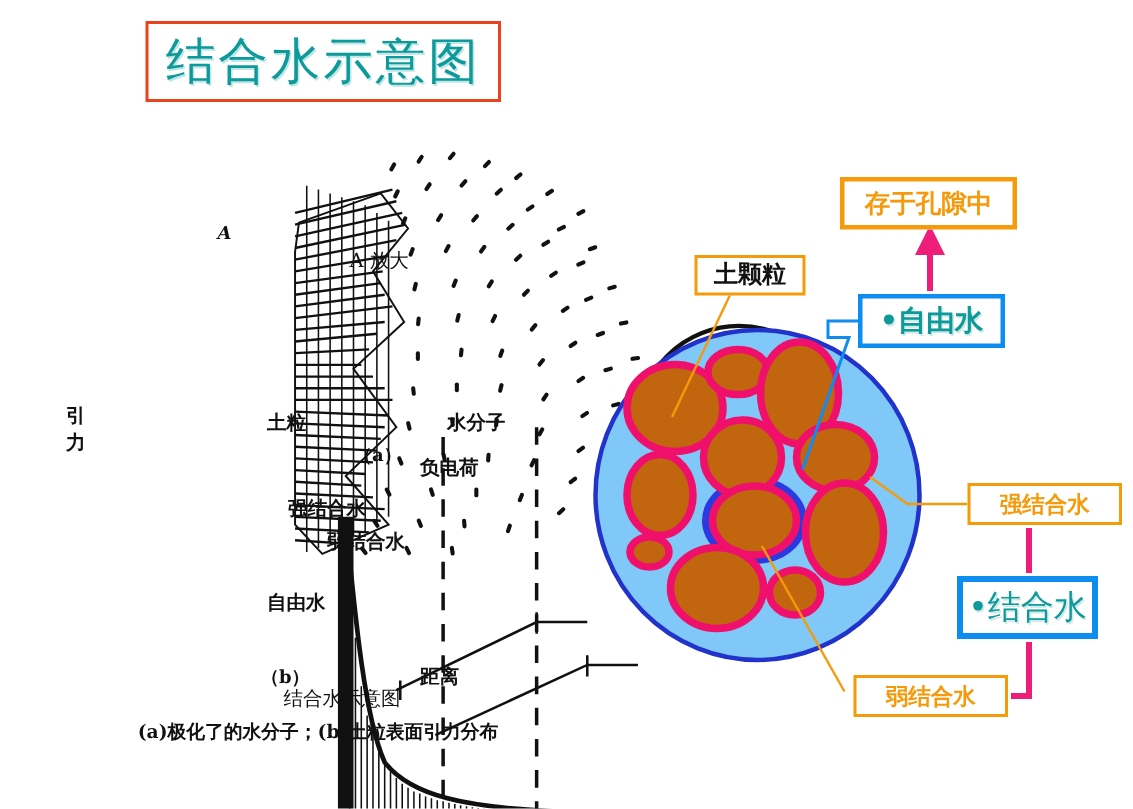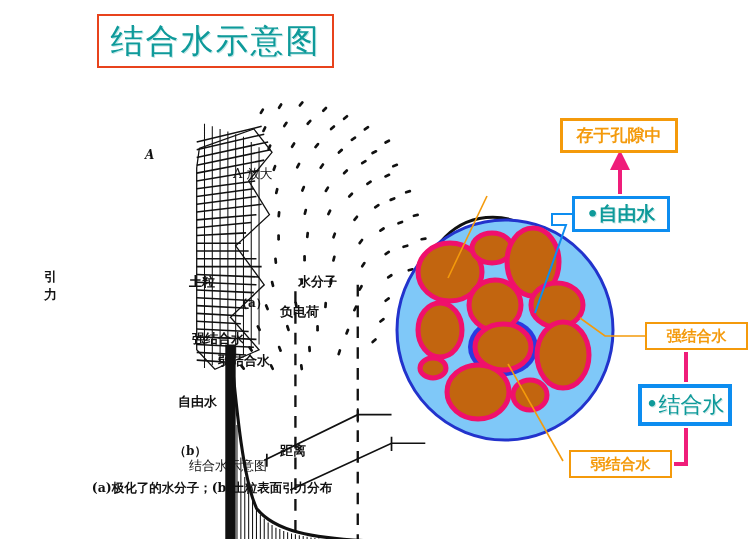--- a/index.html
+++ b/index.html
@@ -395,21 +395,21 @@
         <path d="M124 150 L124 350" stroke="#111" stroke-width="1.8" fill="none" stroke-dasharray="9 7"></path>
 
         <path d="M52 285 L124 250 L150 250" stroke="#111" stroke-width="1.3" fill="none"></path>
         <path d="M72 308 L150 272 L176 272" stroke="#111" stroke-width="1.3" fill="none"></path>
         <path d="M54 280 L54 290 M124 245 L124 256 M150 267 L150 278" stroke="#111" stroke-width="1.3"></path>
       </g>
     </svg>
 
     <span class="fig-lbl cn" style="left:105px;top:58px;font-style:italic;font-weight:bold;">A</span>
     <span class="fig-lbl cn big" style="left:193px;top:75px;font-weight:normal;">A 放大</span>
-    <span class="fig-lbl cn big" style="left:138px;top:183px;font-weight:bold;margin-left:11px;">土粒</span>
+    <span class="fig-lbl cn big" style="left:138px;top:183px;font-weight:bold;">土粒</span>
     <span class="fig-lbl cn big" style="left:258px;top:183px;font-weight:bold;text-align:center;">水分子</span>
     <span class="fig-lbl cn" style="left:196px;top:205px;font-weight:bold;">（a）</span>
     <span class="fig-lbl cn big" style="left:240px;top:213px;font-weight:bold;">负电荷</span>
 
     <span class="fig-lbl cn big" style="left:4px;top:178px;font-weight:bold;">引</span>
     <span class="fig-lbl cn big" style="left:4px;top:196px;font-weight:bold;">力</span>
 
     <span class="fig-lbl cn big" style="left:152px;top:240px;font-weight:bold;">强结合水</span>
     <span class="fig-lbl cn big" style="left:178px;top:262px;font-weight:bold;">弱结合水</span>
     <span class="fig-lbl cn big" style="left:138px;top:303px;font-weight:bold;">自由水</span>
@@ -451,20 +451,23 @@
 
     <path d="M580 318 L605 336 L645 336" stroke="#f49a0b" stroke-width="1.6" fill="none"></path>
 
     <path d="M508 364 L563 461" stroke="#f49a0b" stroke-width="1.6" fill="none"></path>
 
     <path d="M620 194 L620 160" stroke="#ef1d7a" stroke-width="4" fill="none" marker-end="url(#mgarrow)"></path>
     <path d="M686 352 L686 382" stroke="#ef1d7a" stroke-width="4" fill="none"></path>
     <path d="M686 428 L686 464 L674 464" stroke="#ef1d7a" stroke-width="4" fill="none"></path>
   </svg>
 
+  <div class="lbl" id="box-soil">
+    <span>土颗粒</span>
+  </div>
   <div class="lbl" id="box-free">
     <span>•自由水</span>
   </div>
   <div class="lbl" id="box-pore">
     <span>存于孔隙中</span>
   </div>
   <div class="lbl" id="box-strong">
     <span>强结合水</span>
   </div>
   <div class="lbl" id="box-bound">

